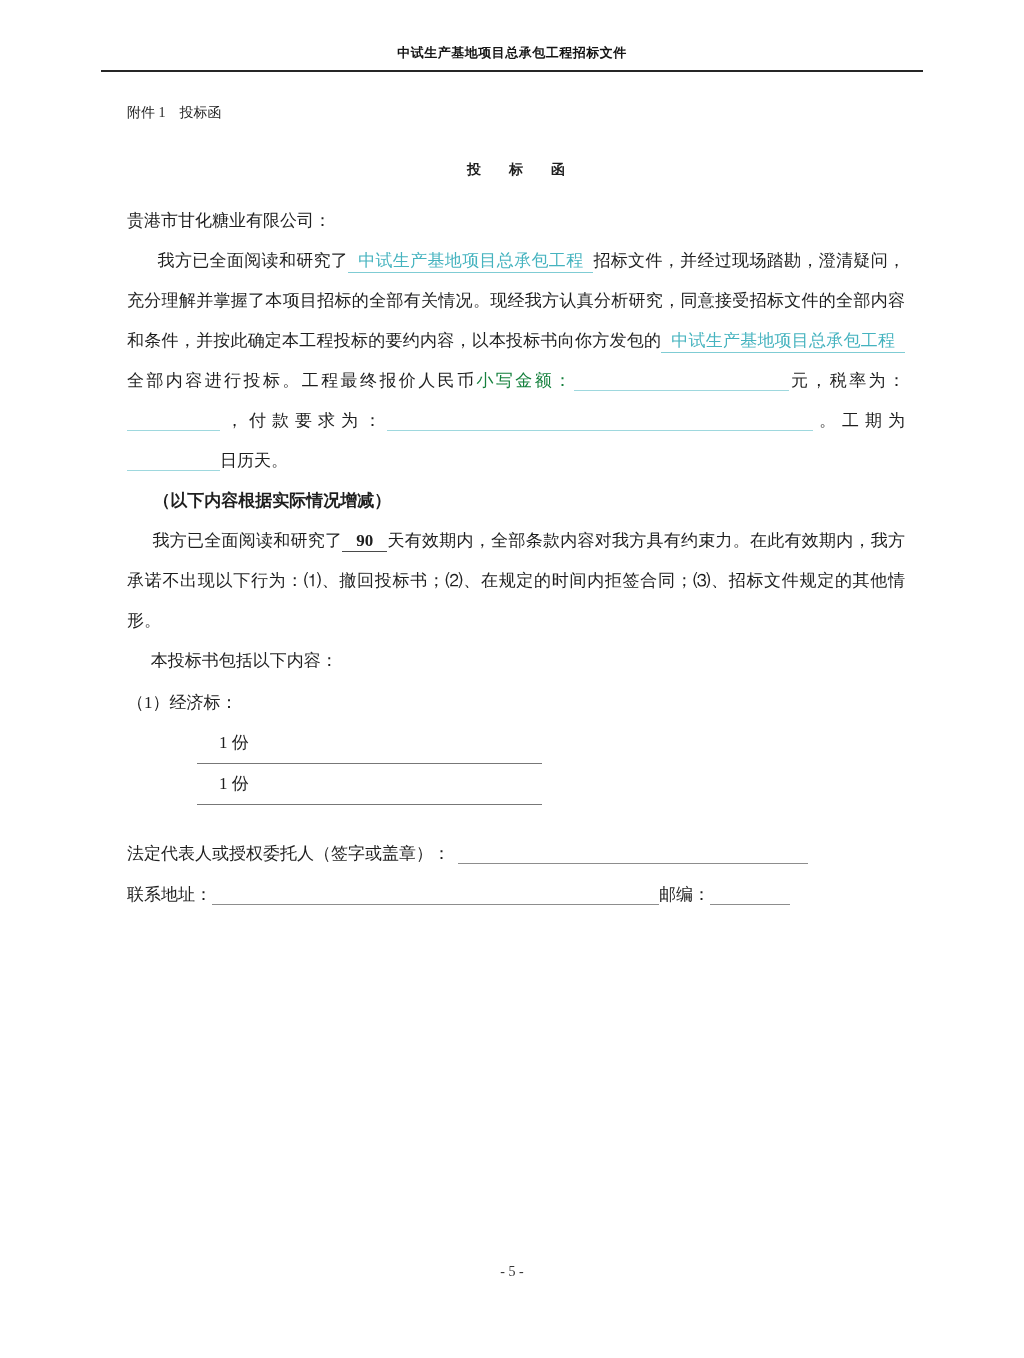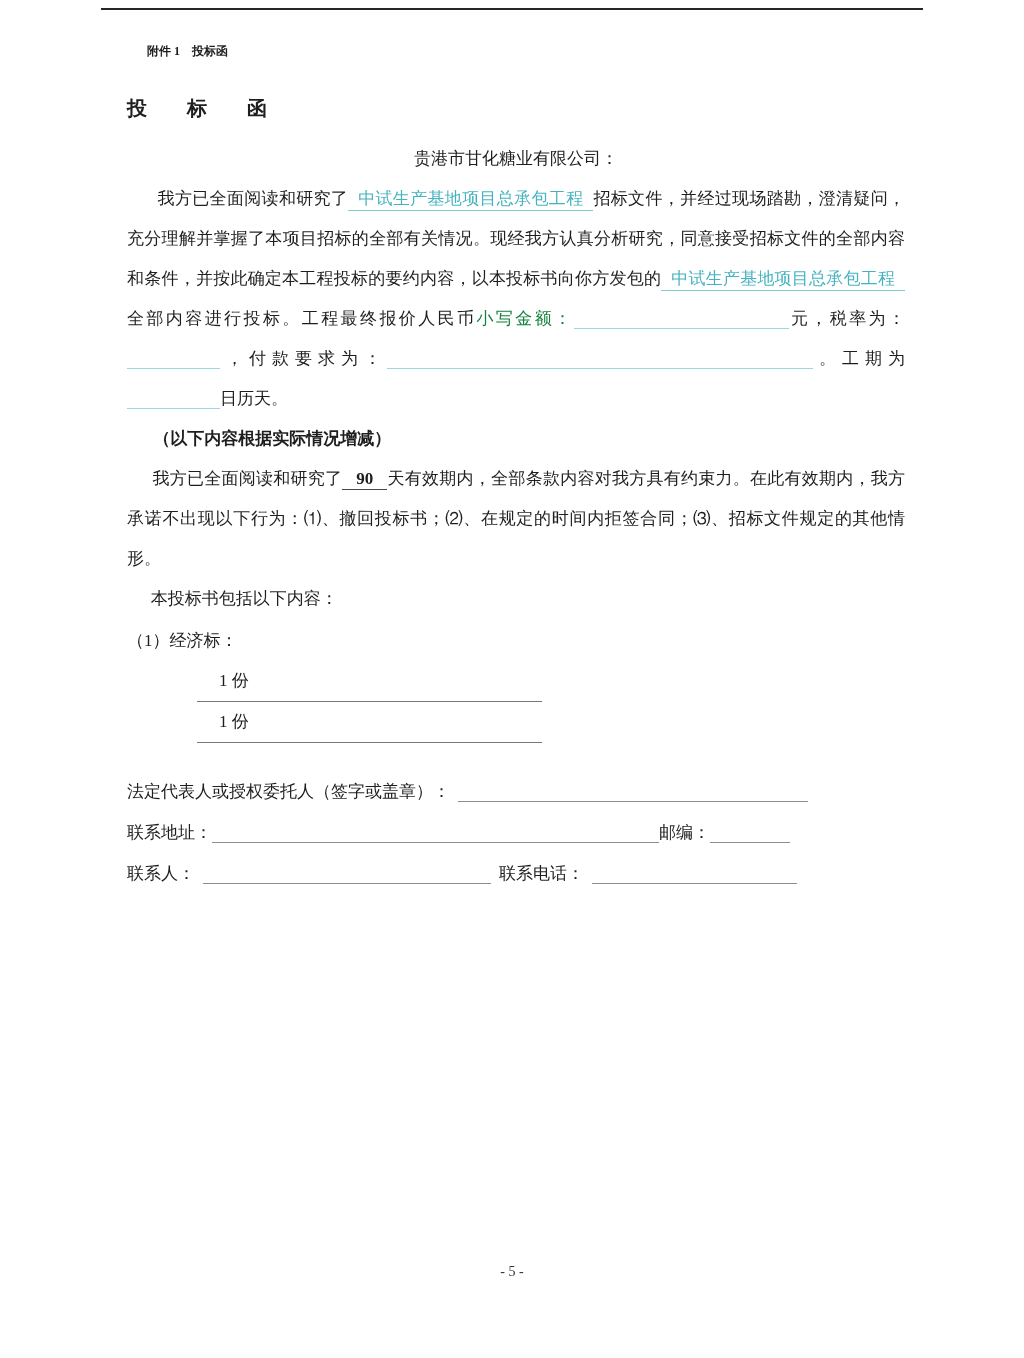--- a/index.html
+++ b/index.html
@@ -24,35 +24,34 @@
     margin:8px 101px 0 101px;
     height:0;
   }
   .content {
     margin:0 119px 0 127px;
     font-size:17px;
     color:#1e1e1e;
   }
   .attachment-heading {
     margin-top:31px;
-    font-size:12px;
-    font-weight:bold;
+    font-size:14px;
+    font-weight:normal;
     line-height:20px;
-    margin-left:20px;
   }
   .letter-title {
     margin-top:35px;
-    font-size:20px;
+    text-align:center;
+    font-size:14px;
     font-weight:bold;
     line-height:24px;
   }
   .addressee {
     margin-top:19px;
     line-height:40px;
-    text-align:center;
   }
   .body-text p { line-height:40px; text-align:justify; }
   .para-a { text-indent:1.8em; }
   .para-b { text-indent:0.65em; }
   .note-line { font-weight:bold; text-indent:1.55em; }
   .para-d { text-indent:1.5em; }
   .include-line { text-indent:1.4em; }
 
   .proj-blank {
     color:#45b3bf;
@@ -87,20 +86,21 @@
     top:1264px;
     text-align:center;
     font-size:14px;
     color:#333333;
   }
 </style>
 </head>
 <body>
 
 <div>
+  <div class="page-header">中试生产基地项目总承包工程招标文件</div>
   <div class="header-rule"></div>
 </div>
 
 <div class="content">
 
   <div class="attachment-heading">附件 1　投标函</div>
 
   <div class="letter-title">投　　标　　函</div>
 
   <div class="addressee">贵港市甘化糖业有限公司：</div>
@@ -123,20 +123,19 @@
 
   </div>
 
   <div class="fields">
 
 
     <div class="field-row"><span>法定代表人或授权委托人（签字或盖章）：</span><span class="gap8"></span><span class="blank bg" style="width:350px"></span></div>
 
     <div class="field-row"><span>联系地址：</span><span class="blank bg" style="width:447px"></span><span>邮编：</span><span class="blank bg" style="width:80px"></span></div>
 
-    <div class="field-row"><span>联系人：</span><span class="gap8"></span><span class="blank bg" style="width:288px"></span><span class="gap8"></span><span>联系电话：</span><span class="gap8"></span><span class="blank bg" style="width:205px"></span></div>
 
 
   </div>
 
 </div>
 
 <div class="page-footer">- 5 -</div>
 
 </body></html>

